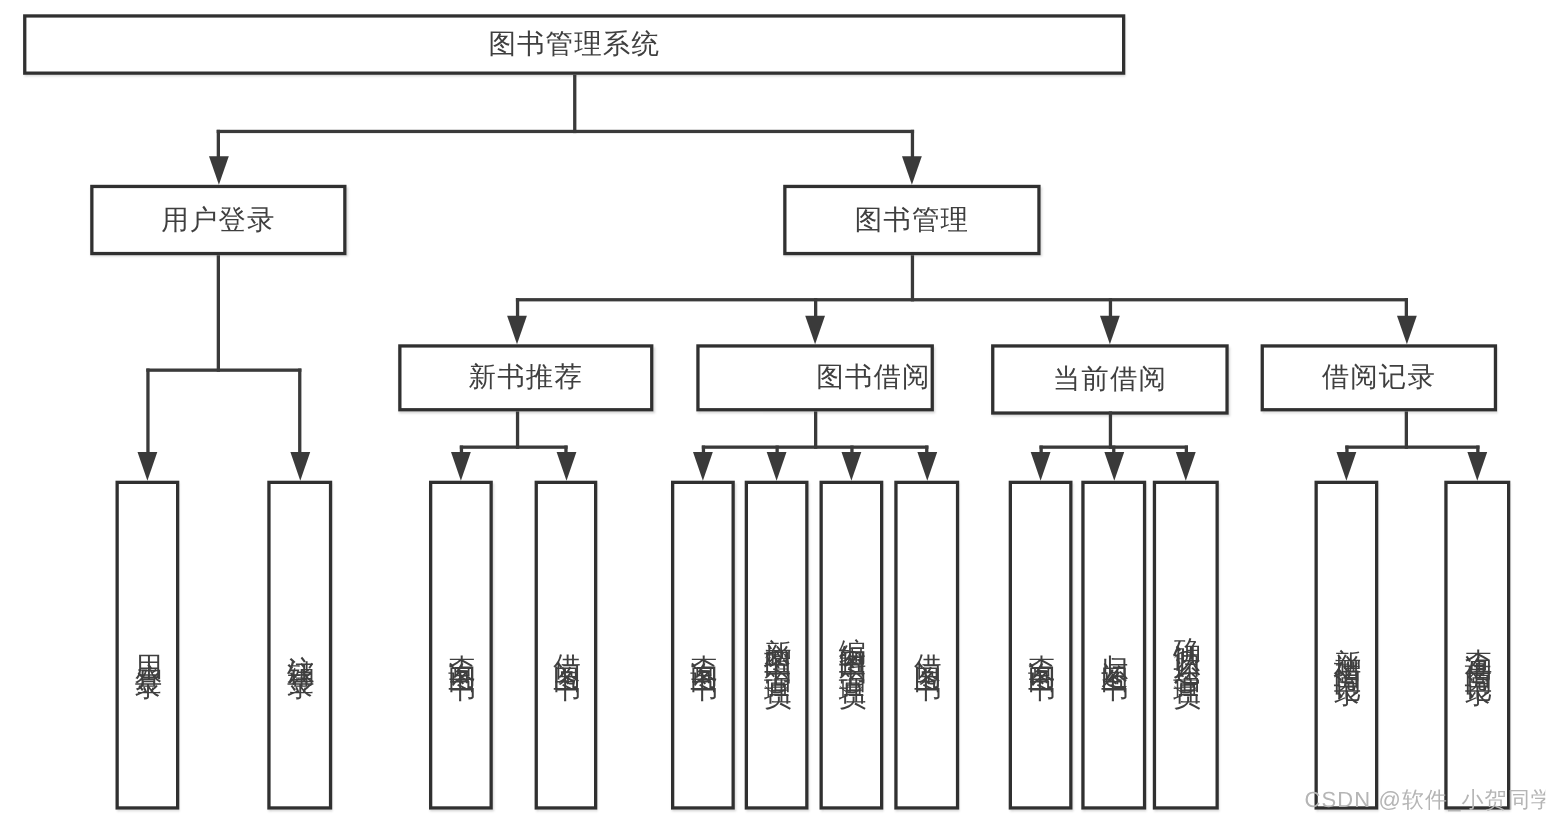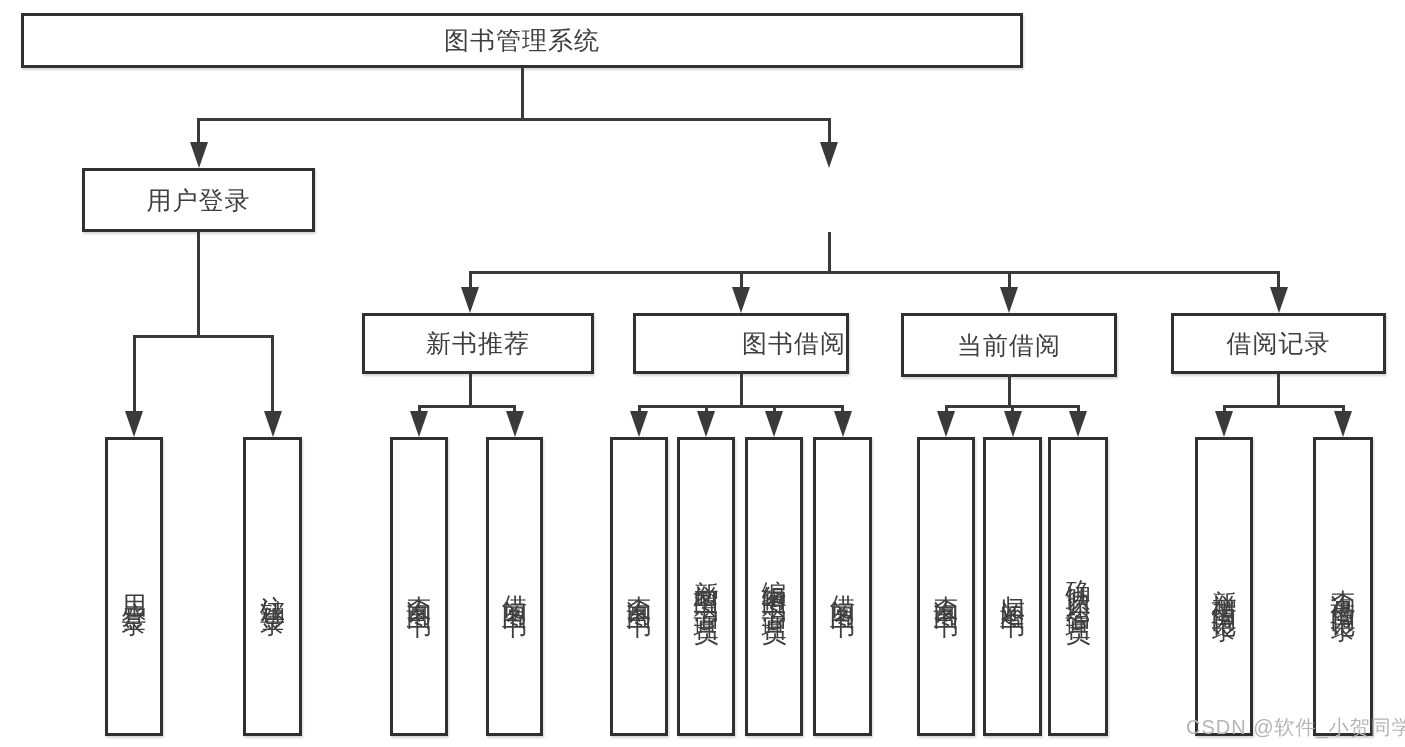--- a/index.html
+++ b/index.html
@@ -63,30 +63,33 @@
 <body>
 
 <div class="stage">
   <div class="watermark">CSDN @软件_小贺同学</div>
 <div class="node" style="left: 21px; top: 13px; width: 1002px; height: 55px;">
       <span class="node-label">图书管理系统</span>
     </div>
     <div class="node" style="left: 82px; top: 168px; width: 233px; height: 64px;">
       <span class="node-label">用户登录</span>
     </div>
+    <div class="node" style="left: 712px; top: 168px; width: 234px; height: 64px;">
+      <span class="node-label">图书管理</span>
+    </div>
     <div class="node" style="left: 362px; top: 313px; width: 232px; height: 61px;">
       <span class="node-label">新书推荐</span>
     </div>
     <div class="node" style="left: 633px; top: 313px; width: 216px; height: 61px; justify-content: flex-end;">
       <span class="node-label">图书借阅</span>
     </div>
     <div class="node" style="left: 901px; top: 313px; width: 216px; height: 64px;">
       <span class="node-label">当前借阅</span>
     </div>
-    <div class="node" style="left: 1171px; top: 313px; width: 215px; height: 61px; align-items: center;">
+    <div class="node" style="left: 1146px; top: 313px; width: 215px; height: 61px; align-items: center;">
       <span class="node-label">借阅记录</span>
     </div>
     <div class="node vertical" style="left: 105px; top: 437px; width: 58px; height: 299px;">
       <span class="node-label">用户登录</span>
     </div>
     <div class="node vertical" style="left: 243px; top: 437px; width: 59px; height: 299px;">
       <span class="node-label">注销登录</span>
     </div>
     <div class="node vertical" style="left: 390px; top: 437px; width: 58px; height: 299px;">
       <span class="node-label">查询图书</span>

